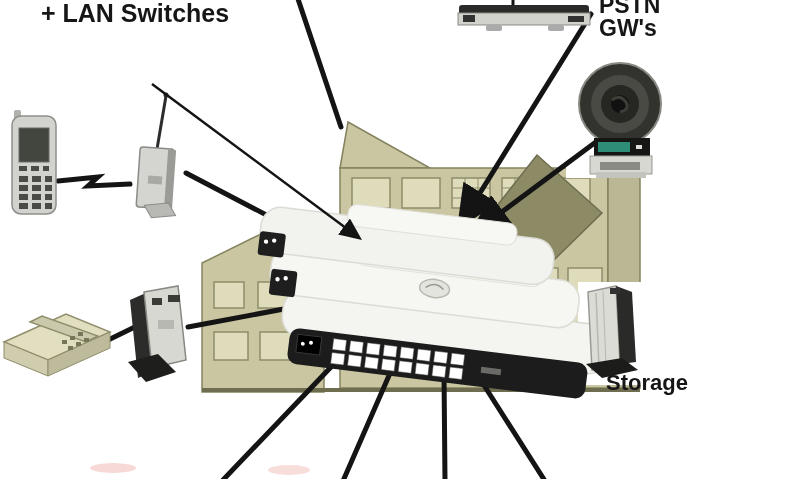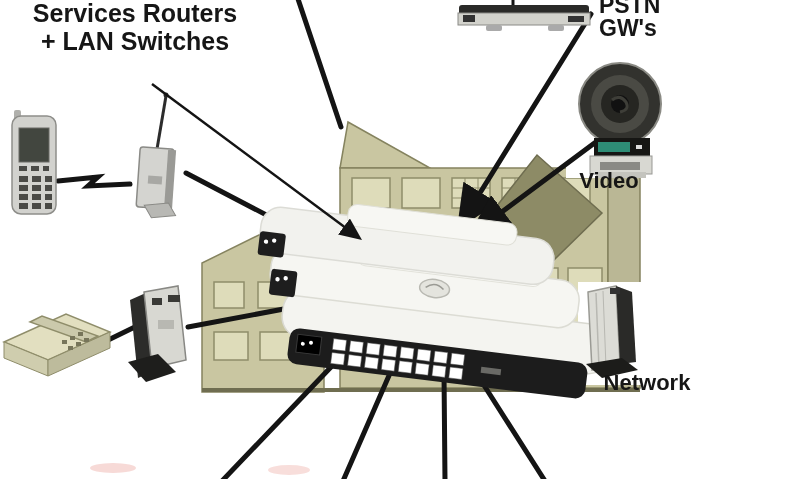--- a/index.html
+++ b/index.html
@@ -218,30 +218,28 @@
     <polygon points="586,364 622,358 638,370 602,378" fill="#1c1c1a"></polygon>
   </g>
 
   <line x1="152" y1="84" x2="358" y2="237" stroke="#141414" stroke-width="2.5" marker-end="url(#arrowhead)"></line>
 
   <ellipse cx="113" cy="468" rx="23" ry="5" fill="#f0b6b0" opacity="0.5"></ellipse>
   <ellipse cx="289" cy="470" rx="21" ry="5" fill="#f0b6b0" opacity="0.45"></ellipse>
 </svg>
 
 <div id="label-services" class="dlabel">
-  <div>Services Routers</div>
   <div>+ LAN Switches</div>
 </div>
 
 <div id="label-pstn" class="dlabel">
   <div>PSTN</div>
   <div>GW's</div>
 </div>
 
 <div id="label-video" class="dlabel">
-  <div>Video</div>
 </div>
 
 <div id="label-nas" class="dlabel">
-  <div>Network</div>
+  <div>Storage</div>
 </div>
 
 </div>
 
 </body></html>

